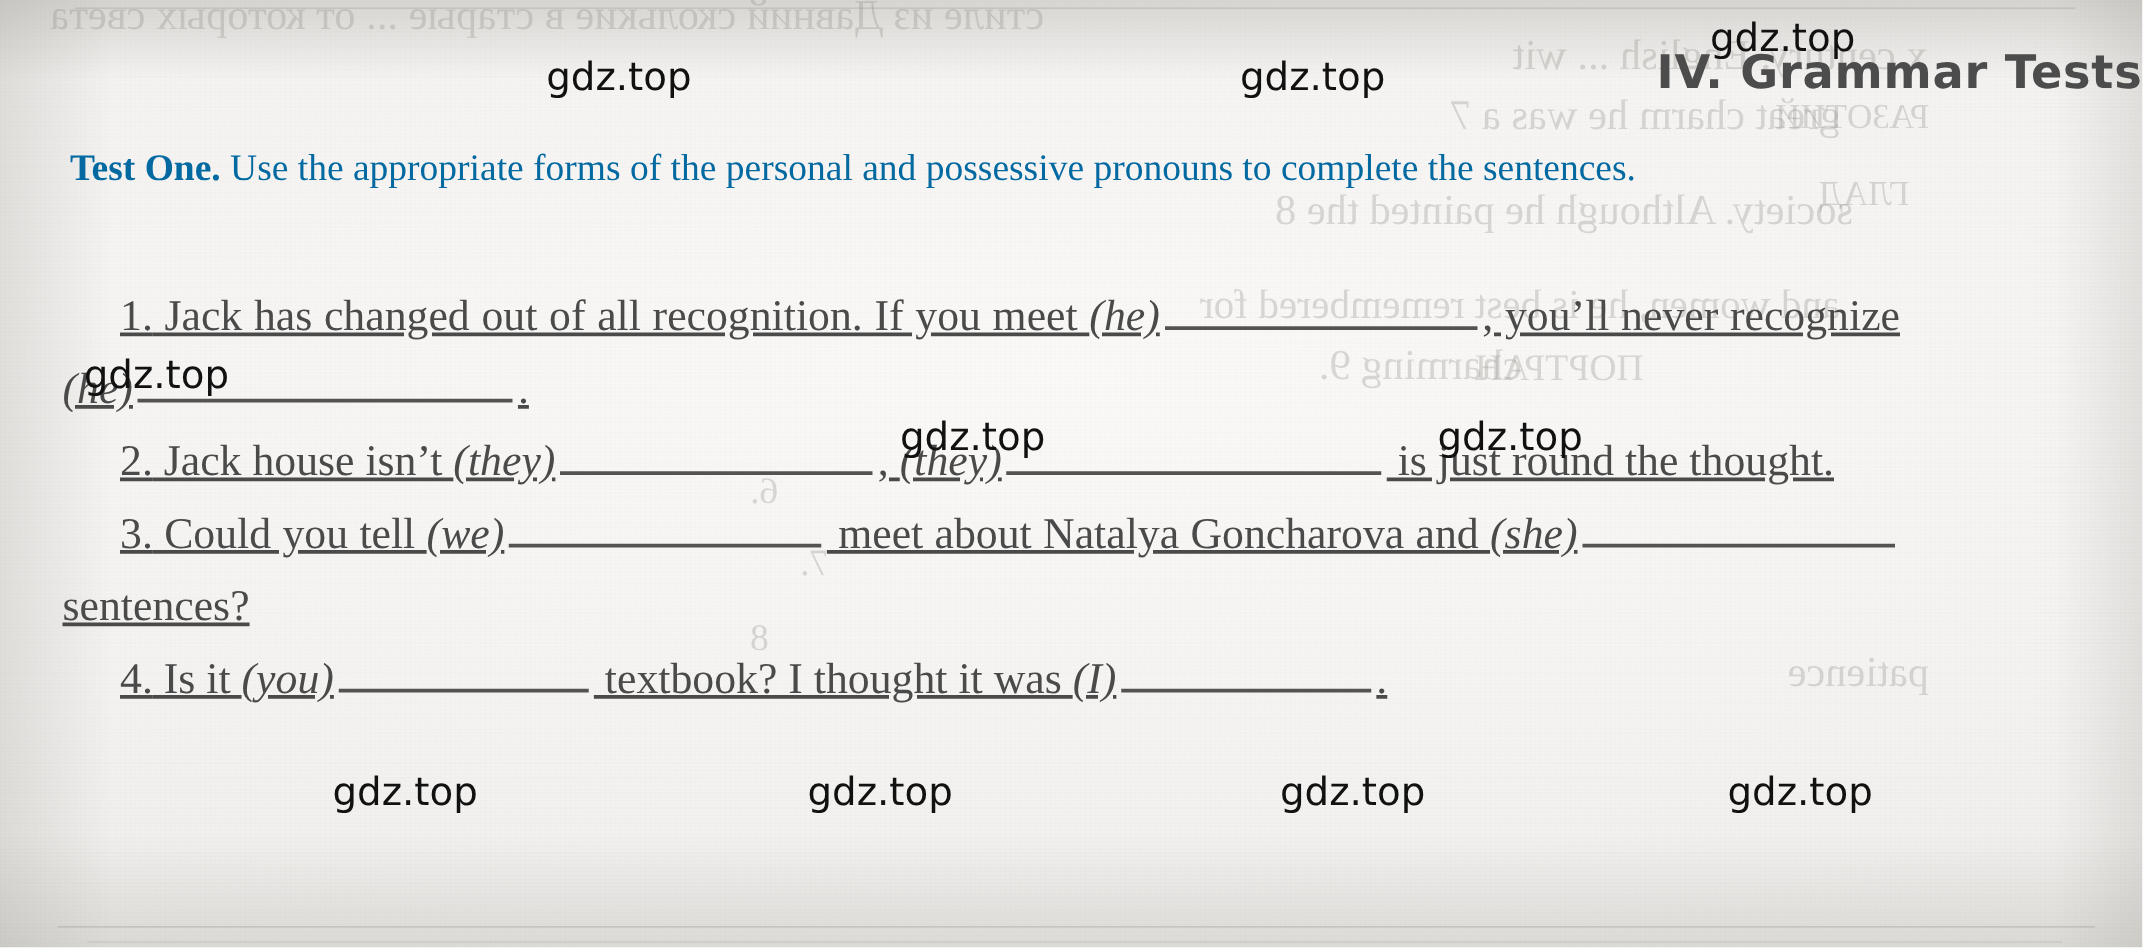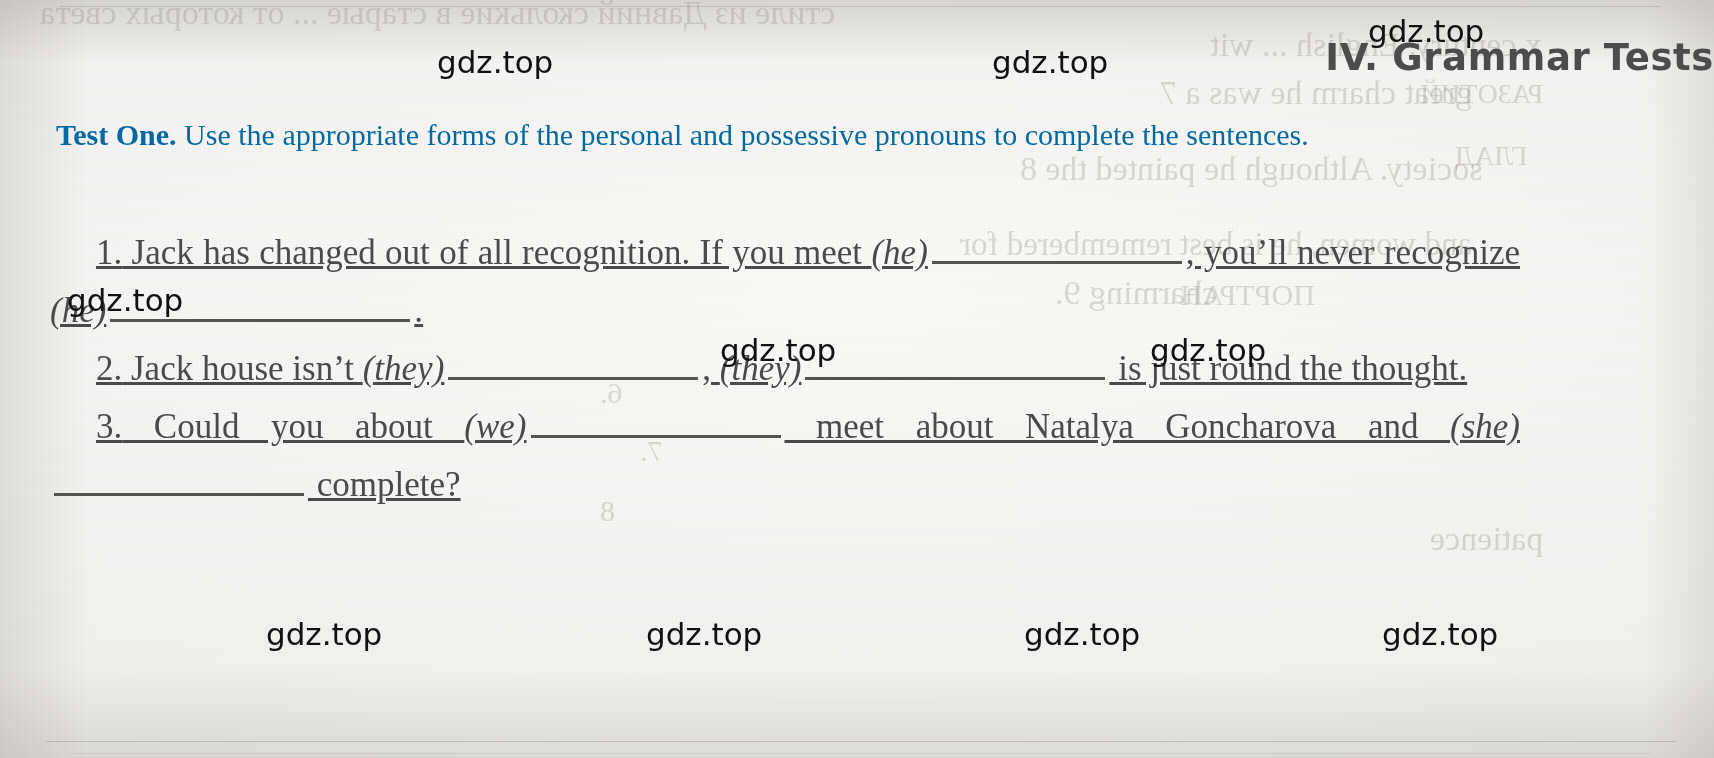--- a/index.html
+++ b/index.html
@@ -189,21 +189,22 @@
 
     <div class="title">IV. Grammar Tests</div>
 
     <div class="instruction">
       <b>Test One.</b><span> Use the appropriate forms of the personal and possessive pronouns to complete the sentences.</span>
     </div>
 
     <div class="items" id="items-list">
         <div class="item"><span>1.</span><span> Jack has changed out of all recognition. If you meet </span><i>(he)</i><span class="blank b-md"></span><span>, you’ll never recognize </span><i>(he)</i><span class="blank b-lg"></span><span>.</span></div>
         <div class="item"><span>2.</span><span> Jack house isn’t </span><i>(they)</i><span class="blank b-md"></span><span>, </span><i>(they)</i><span class="blank b-lg"></span><span> is just round the thought.</span></div>
-        <div class="item"><span>3.</span><span> Could you about </span><i>(we)</i><span class="blank b-md"></span><span> meet about Natalya Goncharova and </span><i>(she)</i><span class="blank b-md"></span><span> complete?</span></div>
+        <div class="item"><span>3.</span><span> Could you tell </span><i>(we)</i><span class="blank b-md"></span><span> meet about Natalya Goncharova and </span><i>(she)</i><span class="blank b-md"></span><span> sentences?</span></div>
+        <div class="item"><span>4.</span><span> Is it </span><i>(you)</i><span class="blank b-sm"></span><span> textbook? I thought it was </span><i>(I)</i><span class="blank b-sm"></span><span>.</span></div>
       </div>
 
   </div>
 
   <div id="watermark-layer">
       <div class="wm" style="left: 437px; top: 44px;">gdz.top</div>
       <div class="wm" style="left: 992px; top: 44px;">gdz.top</div>
       <div class="wm" style="left: 1368px; top: 13px;">gdz.top</div>
       <div class="wm" style="left: 67px; top: 282px;">gdz.top</div>
       <div class="wm" style="left: 720px; top: 332px;">gdz.top</div>

